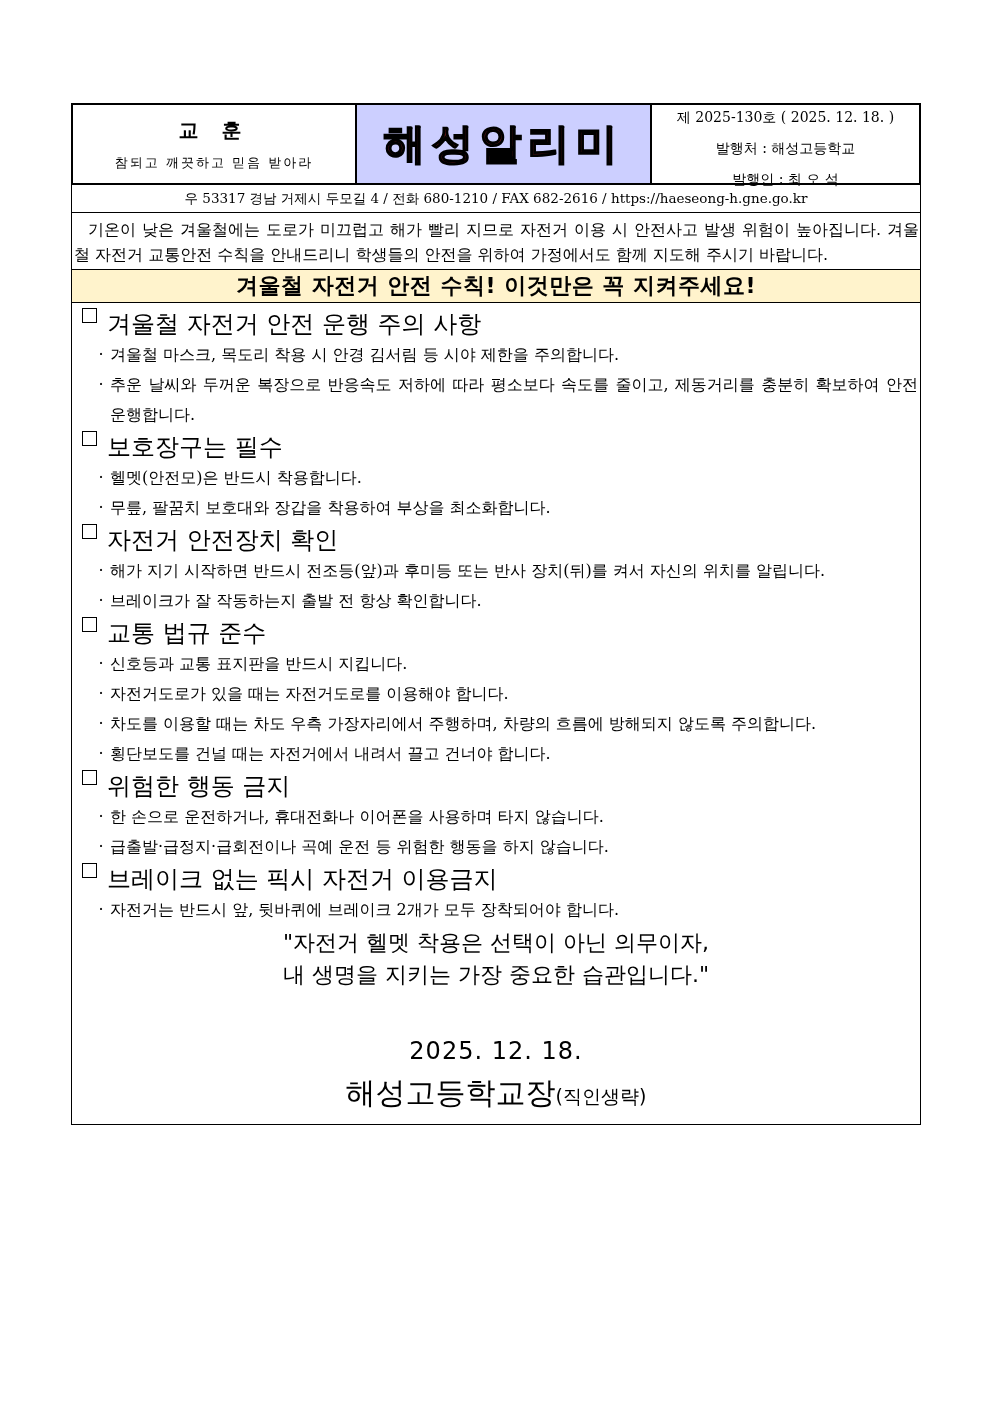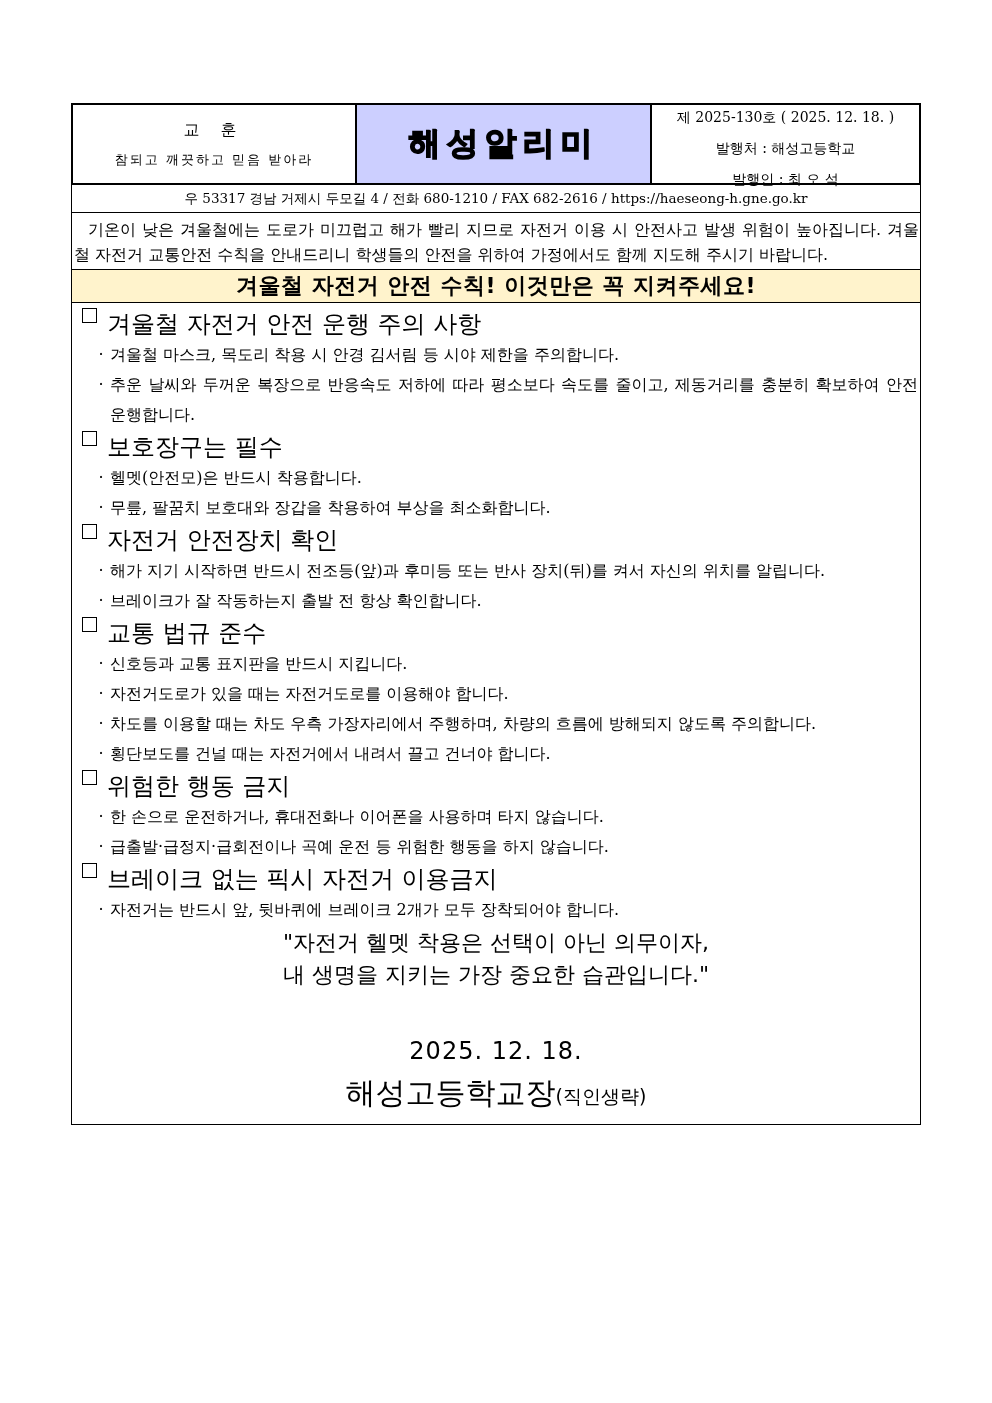--- a/index.html
+++ b/index.html
@@ -1,23 +1,23 @@
 <!DOCTYPE html>
 <html><head>
 <meta charset="utf-8">
 <style>
   html, body { margin: 0; padding: 0; background: #ffffff; }
   body { width: 992px; height: 1403px; position: relative; font-family: "DejaVu Sans", sans-serif; color: #000; }
   .page { position: absolute; left: 71px; top: 103px; width: 850px; }
   .hdr { display: flex; border: 2px solid #000; height: 82px; box-sizing: border-box; }
   .hdr-motto { width: 282px; border-right: 1px solid #000; display: flex; flex-direction: column; align-items: center; justify-content: center; }
-  .motto-title { font-family: "DejaVu Serif", serif; font-weight: normal; font-size: 16px; letter-spacing: 8px; margin-bottom: 10px; }
+  .motto-title { font-family: "DejaVu Serif", serif; font-weight: bold; font-size: 20px; letter-spacing: 8px; margin-bottom: 10px; }
   .motto-text { font-family: "DejaVu Serif", serif; font-weight: normal; font-size: 13px; letter-spacing: 2px; }
   .hdr-banner { width: 293px; background: #cccfff; border-right: 2px solid #000; border-left: 1px solid #000; display: flex; align-items: center; justify-content: center; }
-  .banner-title { font-family: "DejaVu Serif", serif; font-weight: 900; font-size: 32px; letter-spacing: 6px; color: #7f1d1d; -webkit-text-stroke: 1.5px #000; }
+  .banner-title { font-family: "DejaVu Serif", serif; font-weight: 900; font-size: 42px; letter-spacing: 6px; color: #7f1d1d; -webkit-text-stroke: 1.5px #000; }
   .hdr-info { flex: 1; display: flex; flex-direction: column; align-items: center; justify-content: space-around; padding: 4px 0; font-family: "DejaVu Serif", serif; font-size: 14px; gap: 13px; }
   .addr { border: 1px solid #000; border-top: 0; height: 28px; display: flex; align-items: center; justify-content: center; font-family: "DejaVu Serif", serif; font-size: 13.5px; box-sizing: border-box; }
   .body-box { border: 1px solid #000; border-top: 0; }
   .intro { font-size: 16px; line-height: 25px; padding: 4px 1px 2px 2px; text-align: justify; text-indent: 14px; }
   .band { background: #fff3cc; border-top: 1px solid #000; border-bottom: 1px solid #000; height: 32px; display: flex; align-items: center; justify-content: center; font-size: 22px; font-weight: bold; letter-spacing: 0.5px; }
   .content { padding: 4px 0 0 10px; }
   .sec-title { font-size: 24px; line-height: 32px; margin-top: 1px; display: flex; align-items: flex-start; }
   .box-icon { display: inline-block; width: 15px; height: 15px; border: 1.5px solid #000; margin-right: 10px; box-sizing: border-box; }
   .bullet { font-family: "DejaVu Serif", serif; font-size: 16px; line-height: 30px; padding-left: 28px; text-indent: -18px; padding-right: 2px; text-align: justify; }
   .bullet .dot { display: inline-block; width: 18px; text-indent: 0; text-align: center; }

